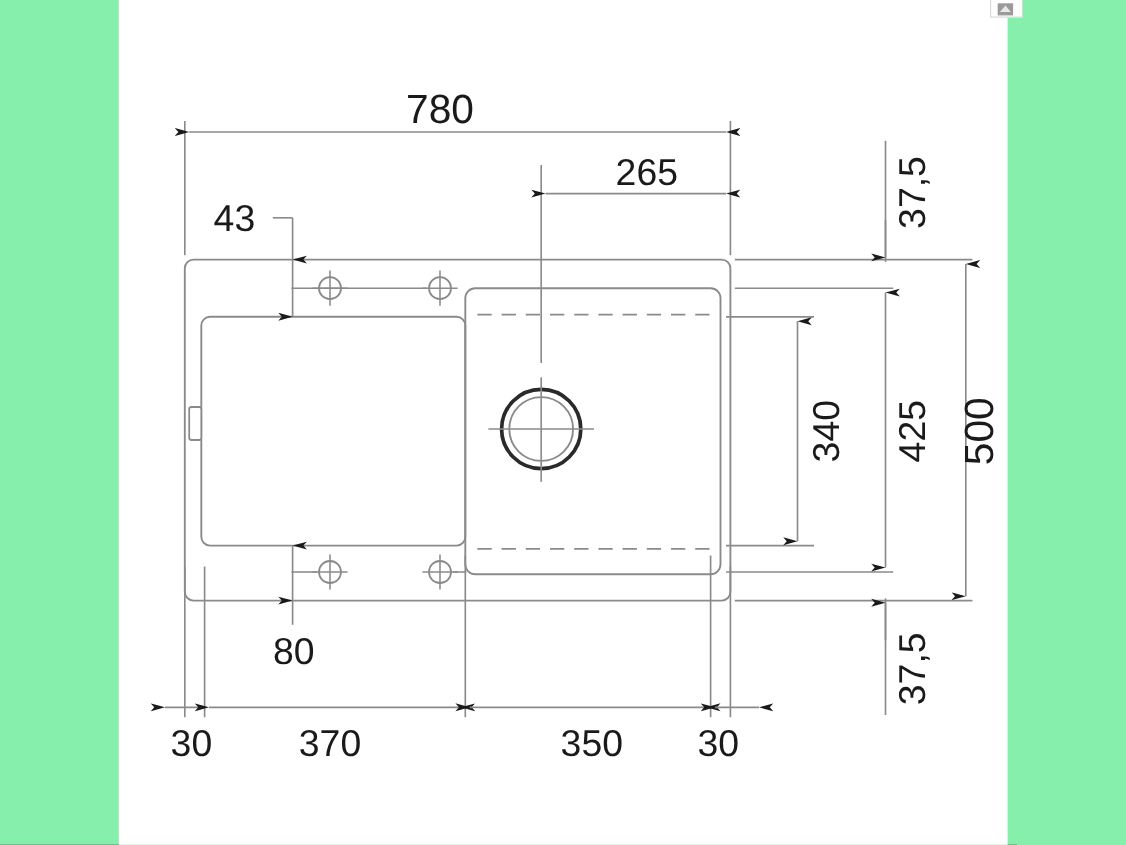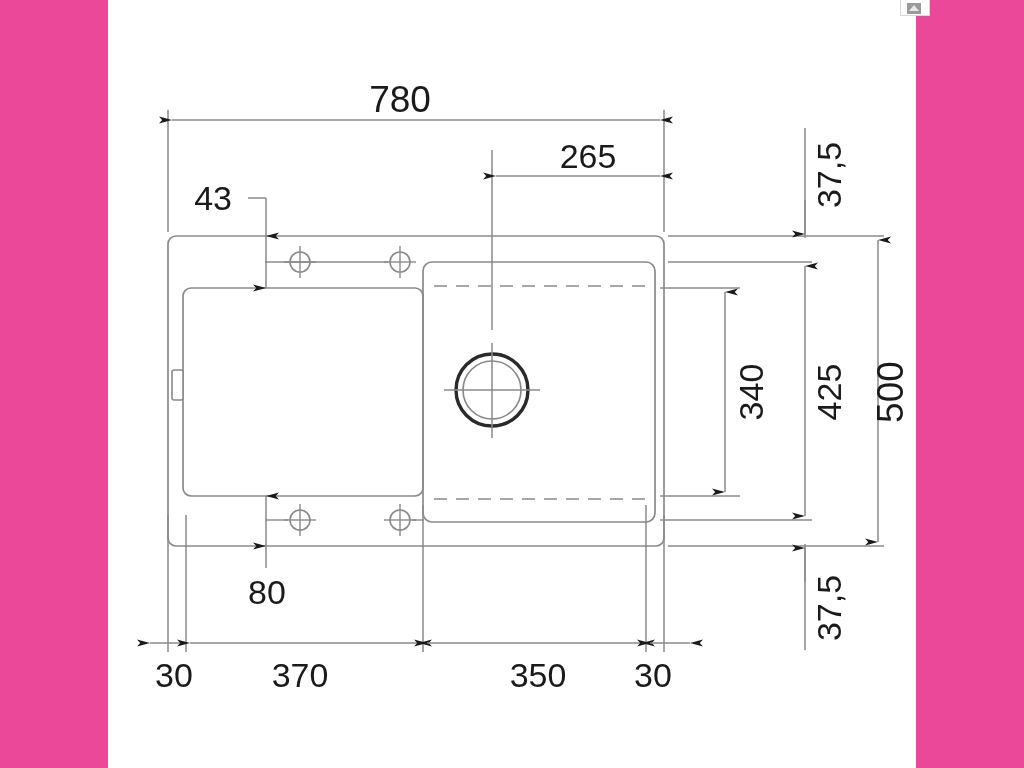--- a/index.html
+++ b/index.html
@@ -10,21 +10,21 @@
   body {
     width: 1024px;
     height: 768px;
     overflow: hidden;
     font-family: "Liberation Sans", sans-serif;
   }
   #viewer {
     position: relative;
     width: 1024px;
     height: 768px;
-    background: #ec4899;
+    background: #86efac;
   }
   #canvas-white {
     position: absolute;
     left: 108px;
     top: 0px;
     width: 808px;
     height: 768px;
     background: #ffffff;
   }
   #drawing-svg {

